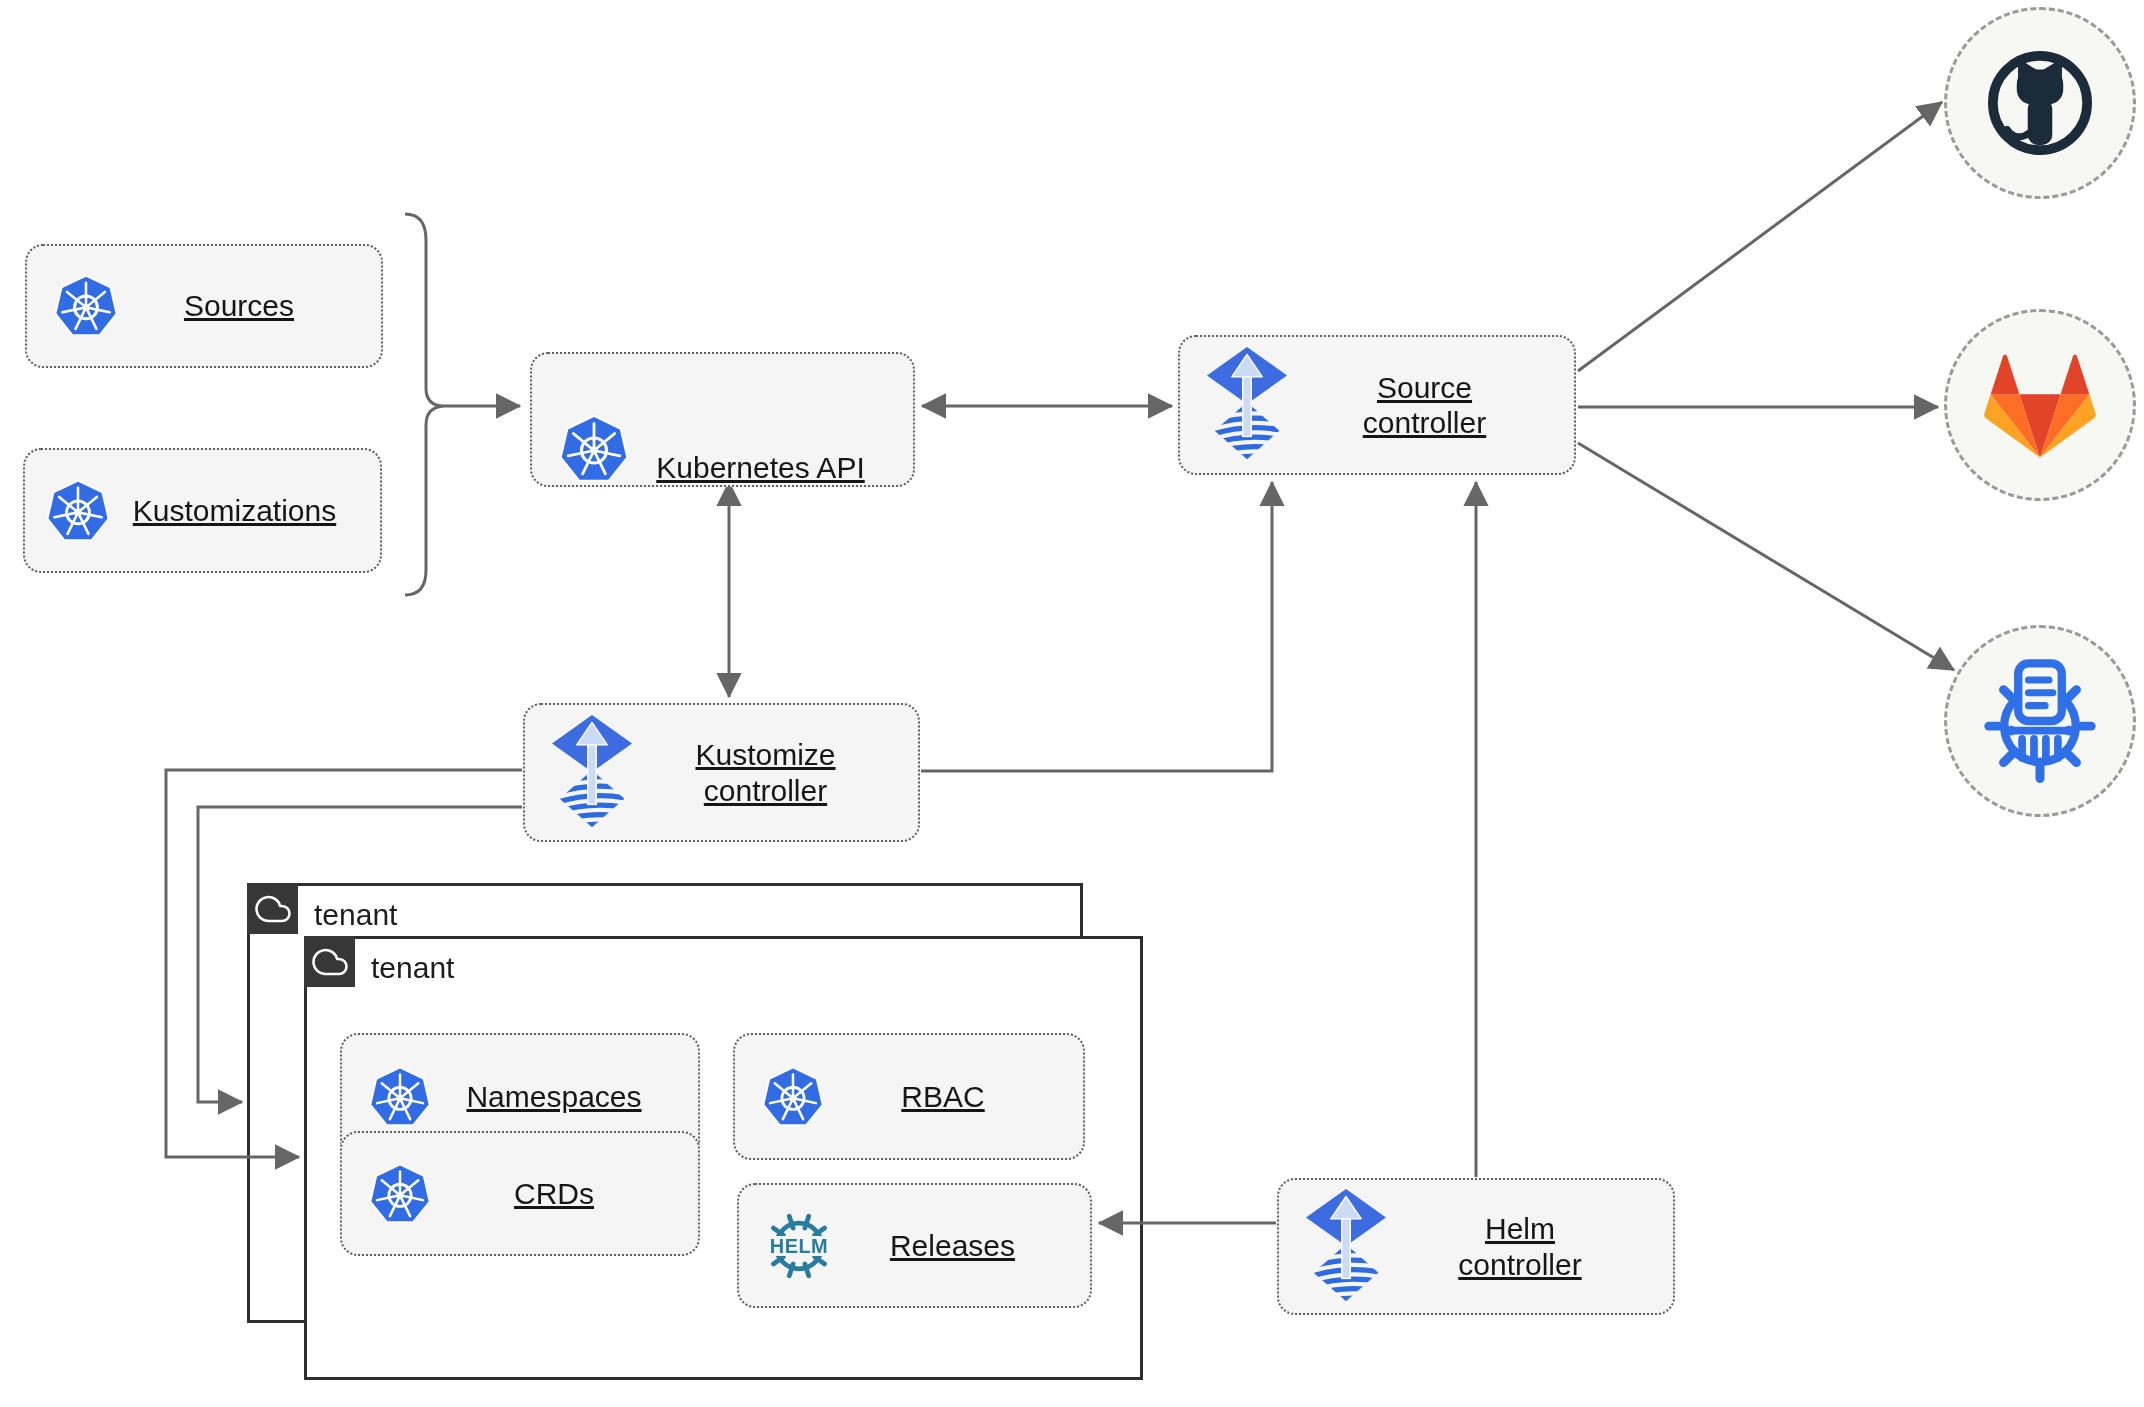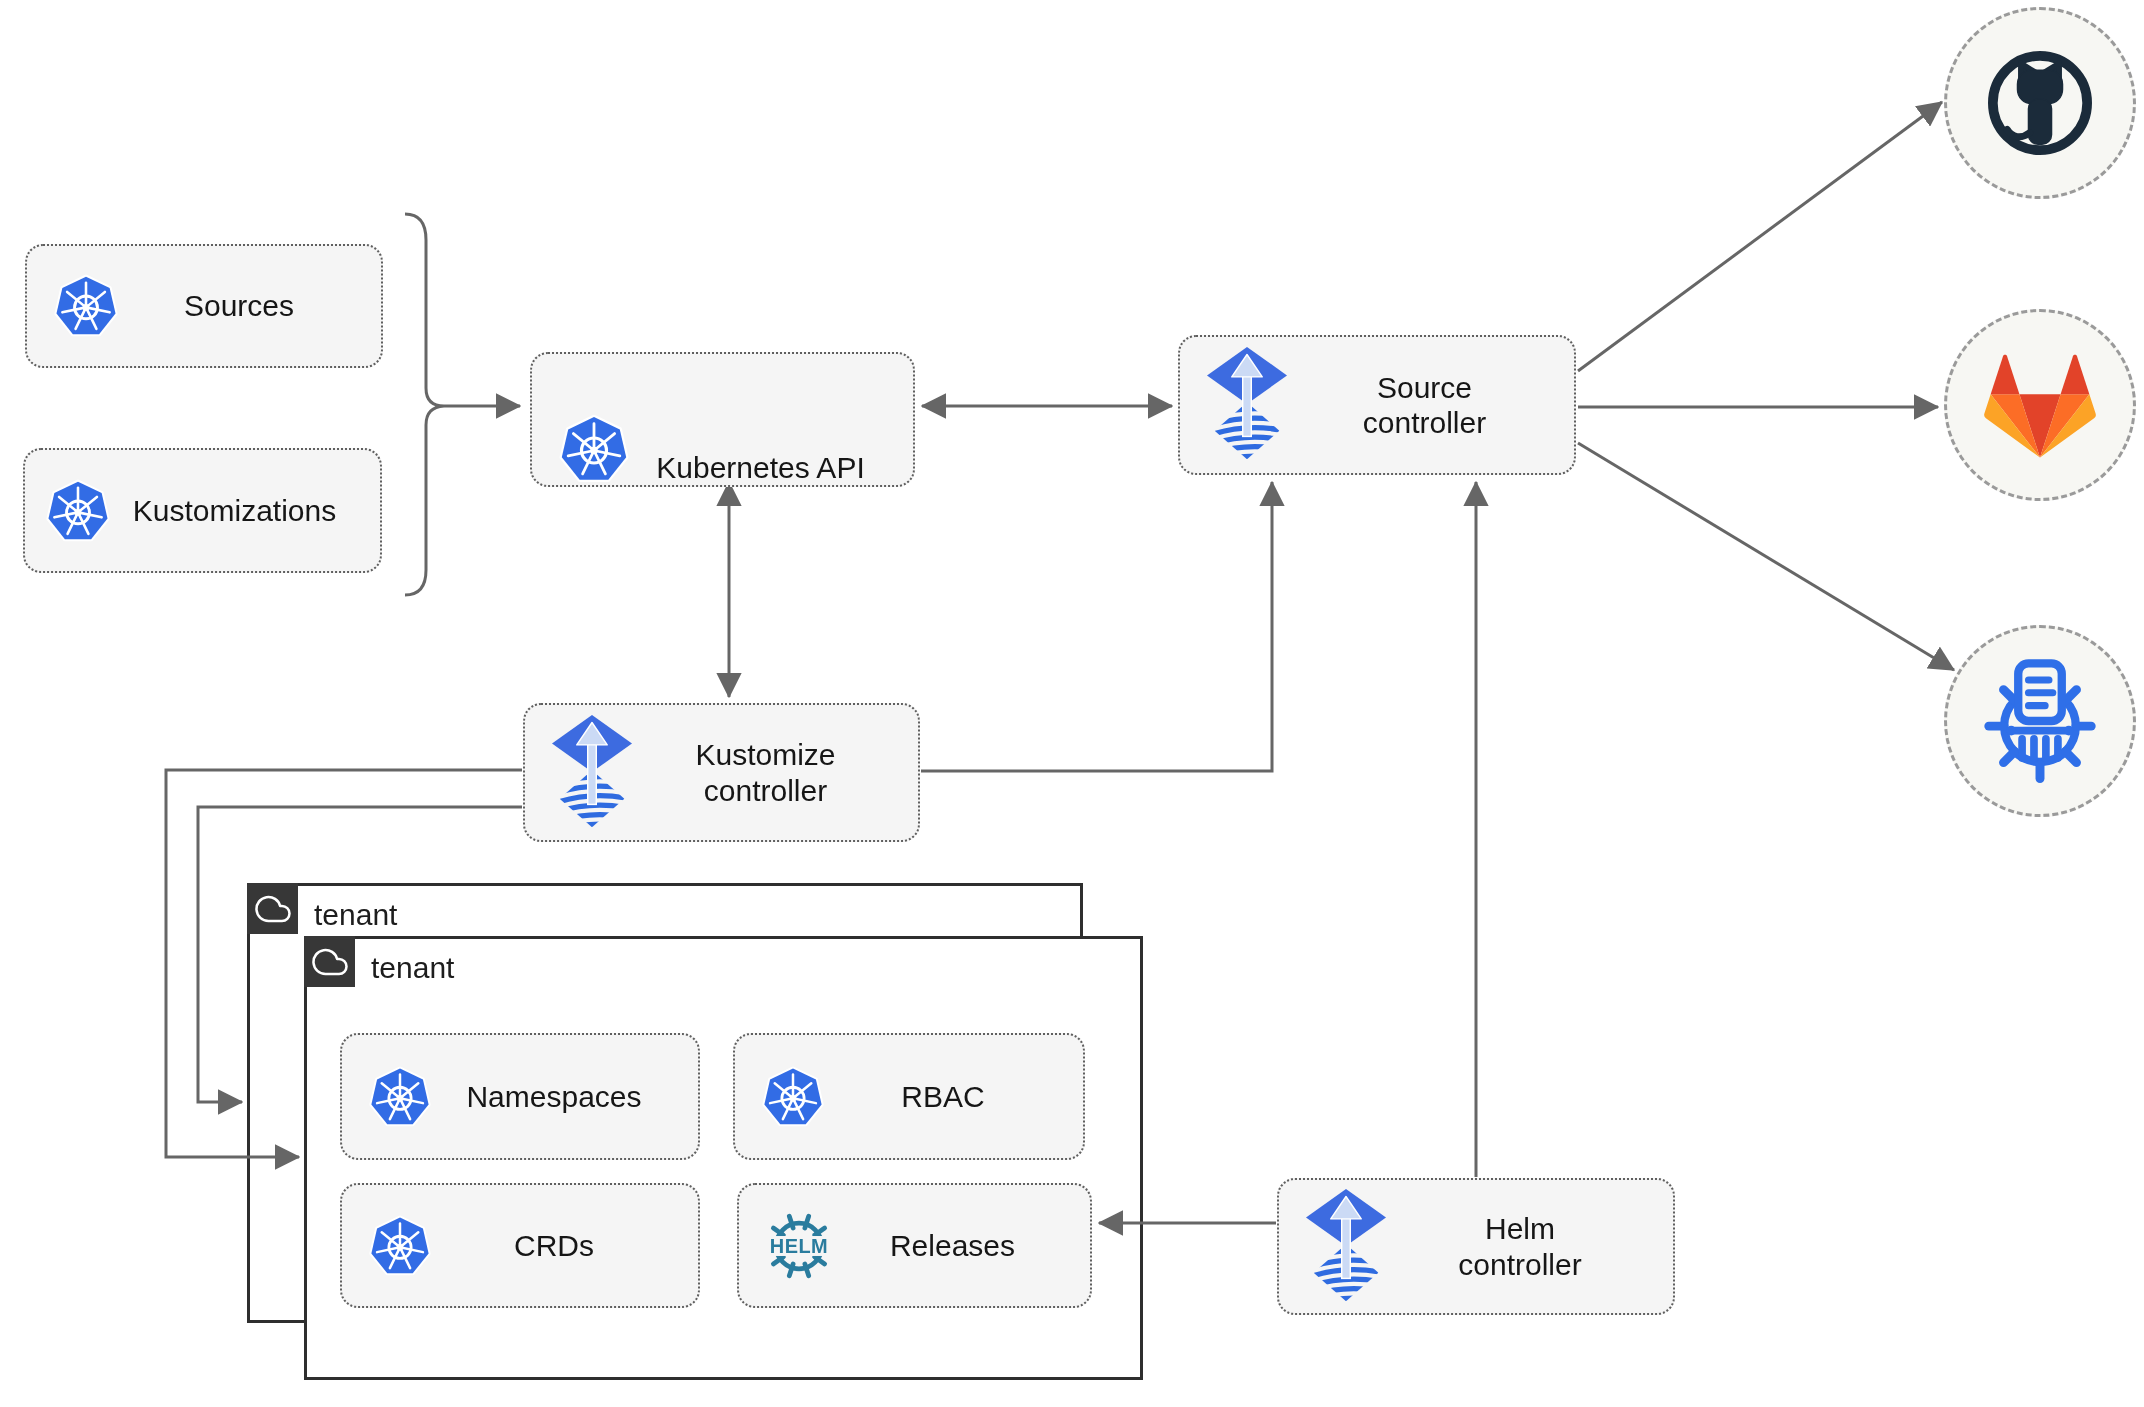--- a/index.html
+++ b/index.html
@@ -2,21 +2,21 @@
 <html><head>
 <meta charset="utf-8">
 <style>
   html,body{margin:0;padding:0;background:#ffffff;}
   .canvas{position:relative;width:2144px;height:1407px;background:#ffffff;
           font-family:"Liberation Sans",sans-serif;overflow:hidden;}
   *{box-sizing:border-box;}
 
   
   .node{position:absolute;background:#f5f5f5;border:2.5px dotted #5f5f5f;border-radius:18px;
-        display:flex;align-items:center;color:#161616;font-size:30px;z-index:5;}
+        display:flex;align-items:center;color:#161616;font-size:30px;z-index:5;text-decoration:underline;}
   .node .icn{flex:0 0 auto;display:flex;align-items:center;justify-content:center;margin-left:26px;}
   .node .lbl{flex:1;text-align:center;padding-right:22px;}
   .node .lbl.two-line{white-space:pre-line;line-height:1.18;}
 
   
   .tenant{position:absolute;background:#ffffff;border:3px solid #2e2e2e;}
   .tenant .badge{position:absolute;top:-3px;left:-3px;width:51px;height:51px;background:#373737;
                  display:flex;align-items:center;justify-content:center;}
   .tenant .tlabel{position:absolute;left:64px;top:12px;font-size:30px;color:#1d1d1d;}
   #tenant-outer{z-index:1;}
@@ -171,21 +171,21 @@
 
   <div class="node" style="left:733px;top:1033px;width:352px;height:127px;z-index:3;justify-content:space-between;">
     <span class="icn">
       <svg width="64" height="64" viewBox="0 0 72 72">
           <use href="#k8s"></use>
         </svg>
       </span>
     <span class="lbl">RBAC</span>
   </div>
 
-  <div class="node" style="left:340px;top:1183px;width:360px;height:125px;z-index:3;">
+  <div class="node" style="left:340px;top:1131px;width:360px;height:125px;z-index:3;">
     <span class="icn">
       <svg width="64" height="64" viewBox="0 0 72 72">
           <use href="#k8s"></use>
         </svg>
       </span>
     <span class="lbl">CRDs</span>
   </div>
 
   <div class="node" style="left:737px;top:1183px;width:355px;height:125px;z-index:3;">
     <span class="icn" style="margin-left:22px;">

